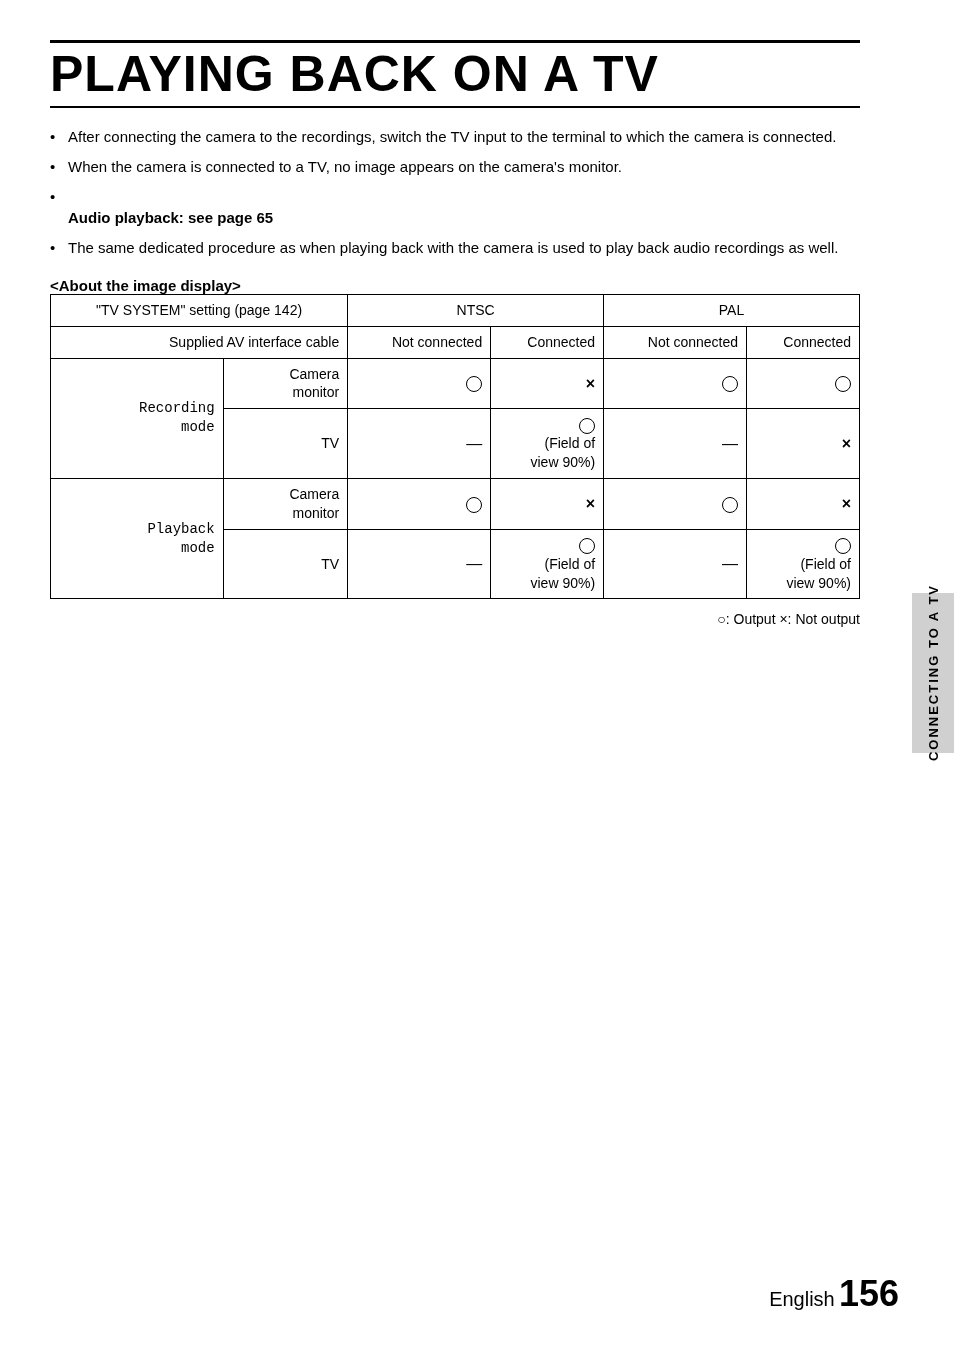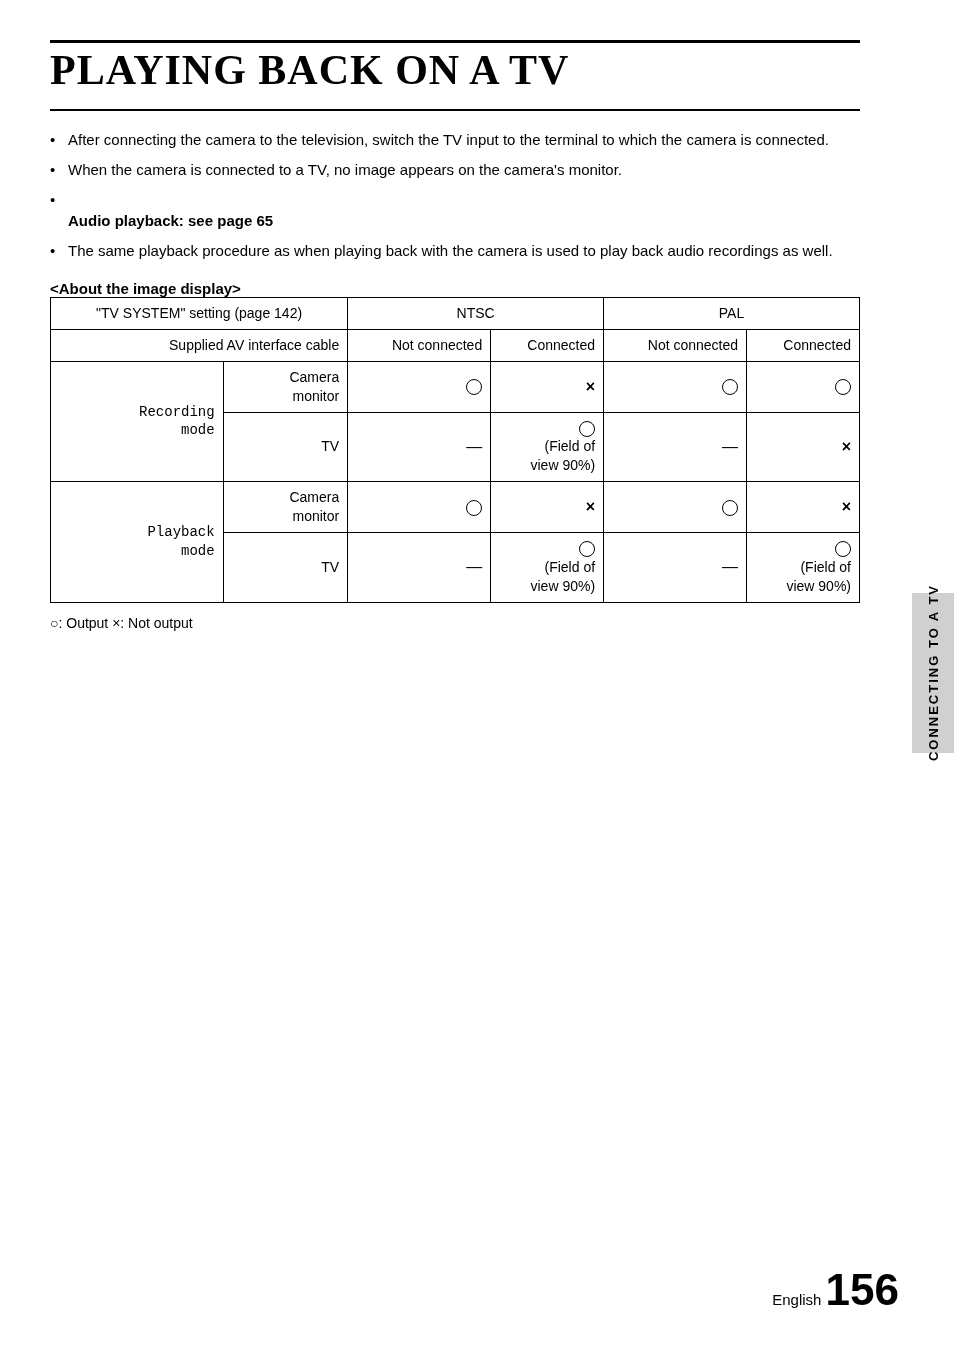--- a/index.html
+++ b/index.html
@@ -17,26 +17,25 @@
       padding: 40px 60px 40px 50px;
       max-width: 920px;
     }
 
     .top-border {
       border-top: 3px solid #000;
       margin-bottom: 4px;
     }
 
     .page-title {
-      font-size: 42px;
+      font-size: 50px;
       font-weight: 900;
       letter-spacing: 1px;
       line-height: 1.1;
-      margin-bottom: 16px;
-      font-family: Liberation Serif, serif;
+      margin-bottom: 4px;
     }
 
     .title-underline {
       border-top: 2px solid #000;
       margin-bottom: 18px;
     }
 
     .bullet-list {
       list-style: none;
       margin-bottom: 18px;
@@ -96,20 +95,21 @@
     .row-span-cell {
       text-align: center;
       font-weight: normal;
       font-family: Liberation Mono, monospace;
     }
 
     .footnote-area {
       margin-top: 8px;
       font-size: 14px;
       line-height: 1.5;
+      text-align: right;
     }
 
     .footnote-symbols {
       margin-bottom: 4px;
     }
 
     .footnote-bullet {
       padding-left: 18px;
       position: relative;
     }
@@ -146,26 +146,26 @@
 
     
     .page-number-area {
       position: absolute;
       bottom: 30px;
       right: 55px;
       font-size: 15px;
     }
 
     .page-number-area .english-label {
-      font-size: 15px;
+      font-size: 20px;
       font-weight: normal;
     }
 
     .page-number-area .page-num {
-      font-size: 44px;
+      font-size: 36px;
       font-weight: 900;
     }
 
     .circle-symbol {
       display: inline-block;
       width: 16px;
       height: 16px;
       border: 1.5px solid #000;
       border-radius: 50%;
       vertical-align: middle;
@@ -187,31 +187,31 @@
 </head>
 <body>
 
 <div class="page-container">
   <div class="top-border"></div>
   <h1 class="page-title">PLAYING BACK ON A TV</h1>
   <div class="title-underline"></div>
 
   <ul class="bullet-list">
     <li>
-      <span>After connecting the camera to the television, switch the TV input to the terminal to which the camera is connected.</span>
+      <span>After connecting the camera to the recordings, switch the TV input to the terminal to which the camera is connected.</span>
     </li>
     <li>
       <span>When the camera is connected to a TV, no image appears on the camera's monitor.</span>
     </li>
     <li>
       <br>
       <span class="bold-text">Audio playback: see page 65</span>
     </li>
     <li>
-      <span>The same playback procedure as when playing back with the camera is used to play back audio recordings as well.</span>
+      <span>The same dedicated procedure as when playing back with the camera is used to play back audio recordings as well.</span>
     </li>
   </ul>
 
   <div class="section-heading">&lt;About the image display&gt;</div>
 
   <table class="data-table">
     <thead>
       <tr>
         <td colspan="2" class="col-header-main">
           <span>"TV SYSTEM" setting (page 142)</span>

